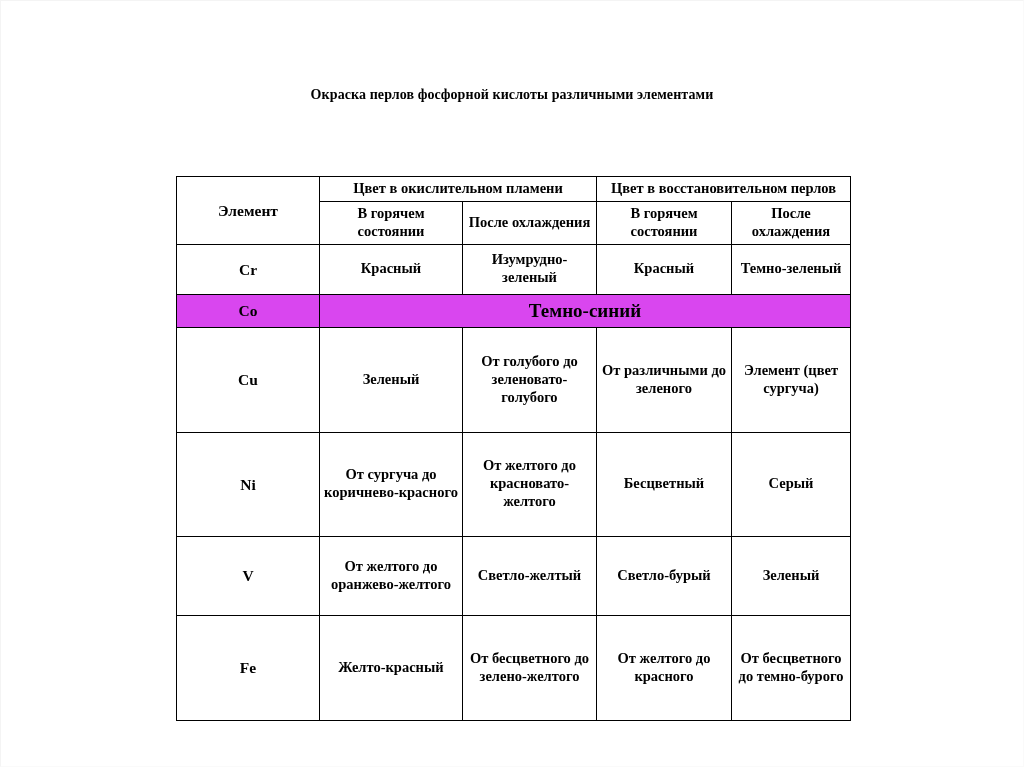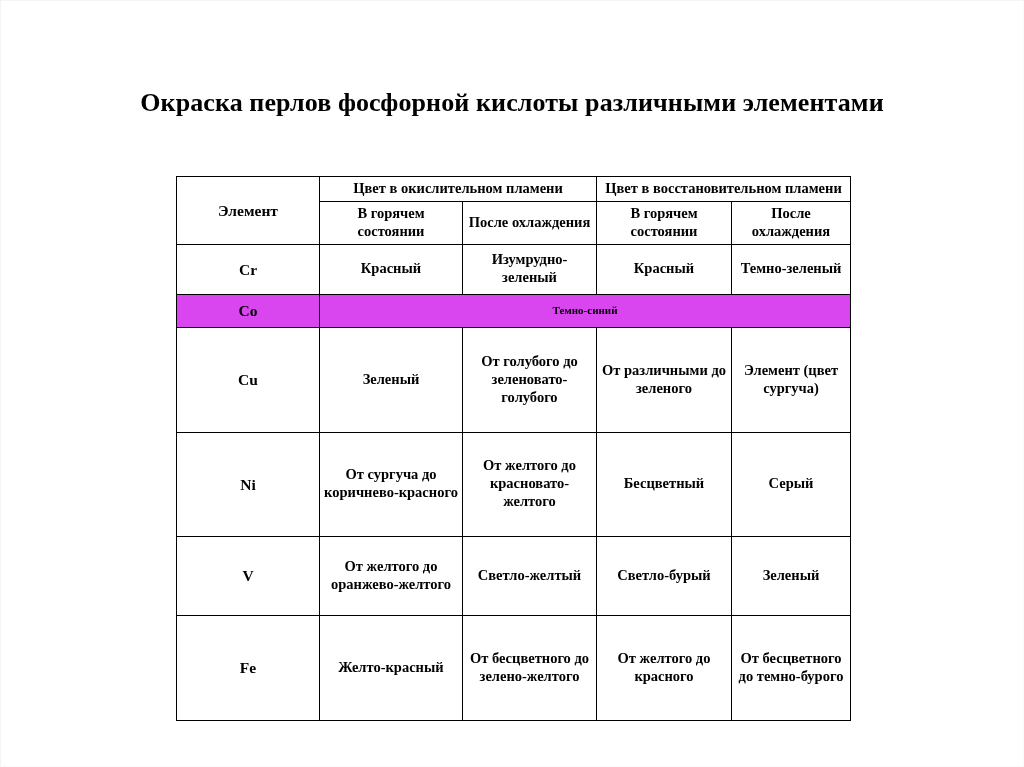--- a/index.html
+++ b/index.html
@@ -27,21 +27,21 @@
     border-bottom: 1px solid #fafafa;
     box-sizing: border-box;
   }
 
   .doc-title {
     position: absolute;
     left: 0;
     right: 0;
     top: 86px;
     text-align: center;
-    font-size: 26px;
+    font-size: 14px;
     font-weight: 700;
     letter-spacing: 0.1px;
     line-height: 1.2;
     white-space: nowrap;
   }
 
   .table-wrap {
     position: absolute;
     left: 175px;
     top: 175px;
@@ -82,21 +82,21 @@
   .row-cu td { height: 98px; }
   .row-ni td { height: 97px; }
   .row-v  td { height: 72px; }
   .row-fe td { height: 98px; }
 
   .highlight-yellow {
     background: #d946ef;
   }
 
   .merged-note {
-    font-size: 11px;
+    font-size: 19px;
   }
 </style>
 </head>
 <body>
 
 <div class="page">
 
   <div class="doc-title">Окраска перлов фосфорной кислоты различными элементами</div>
 
   <div class="table-wrap">
@@ -105,21 +105,21 @@
         <col class="c-element">
         <col class="c-ox-hot">
         <col class="c-ox-cool">
         <col class="c-rd-hot">
         <col class="c-rd-cool">
       </colgroup>
       <thead>
         <tr class="row-h1">
           <th rowspan="2" class="cell-element">Элемент</th>
           <th colspan="2">Цвет в окислительном пламени</th>
-          <th colspan="2">Цвет в восстановительном пламени</th>
+          <th colspan="2">Цвет в восстановительном перлов</th>
         </tr>
         <tr class="row-h2">
           <th>В горячем состоянии</th>
           <th>После охлаждения</th>
           <th>В горячем состоянии</th>
           <th>После охлаждения</th>
         </tr>
       </thead>
       <tbody>
 

